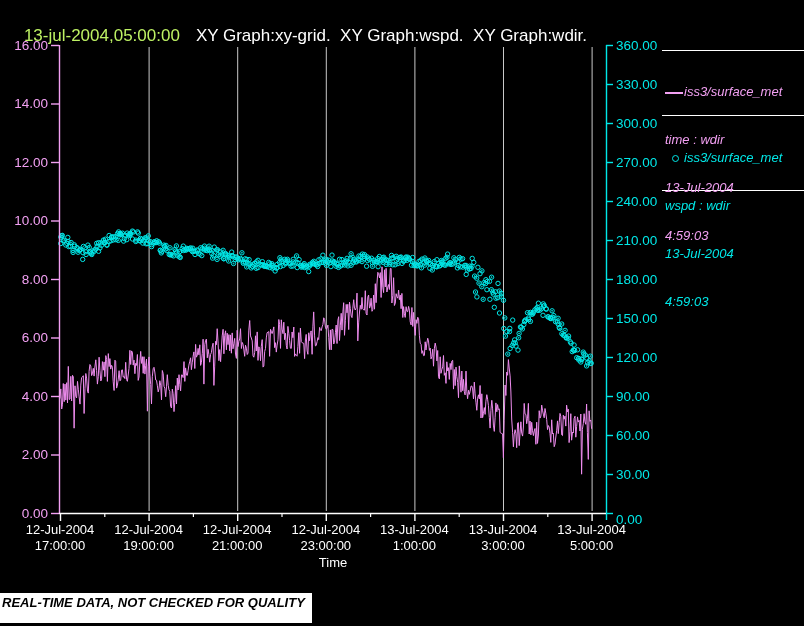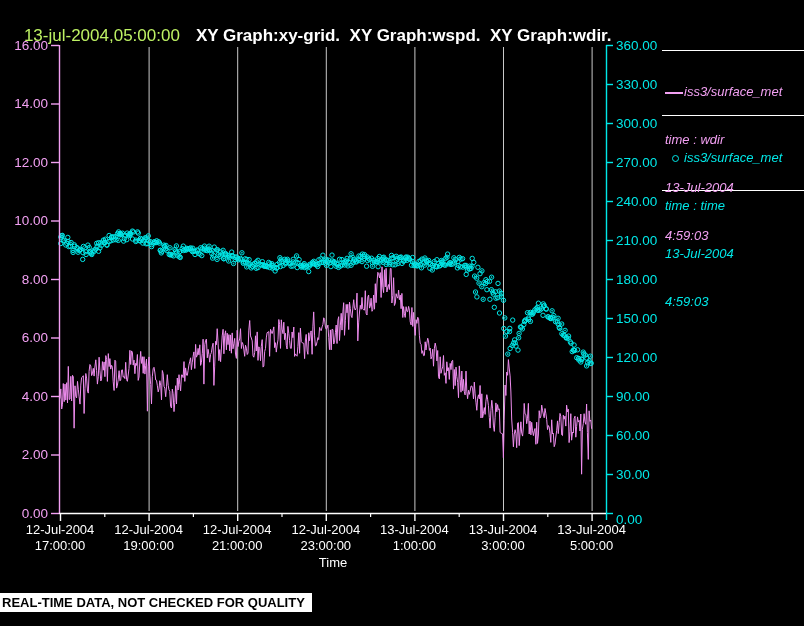--- a/index.html
+++ b/index.html
@@ -8,42 +8,42 @@
     width:804px;height:626px;
     background:#000;
     overflow:hidden;
     font-family:"Liberation Sans", sans-serif;
   }
   #title-bar{
     position:absolute;left:5px;top:6px;height:20px;
     white-space:pre;font-size:17px;letter-spacing:0px;
   }
   #title-timestamp{color:#bef264;}
-  #title-graphs{color:#ffffff;margin-left:16px;font-weight:bold;}
+  #title-graphs{color:#ffffff;margin-left:16px;}
   #chart-svg{position:absolute;left:0;top:0;}
   .legend-divider{
     position:absolute;height:1px;background:#ffffff;
   }
   .legend-entry{
     position:absolute;font-size:13px;line-height:16px;white-space:pre;
   }
   .legend-entry div{height:16px;font-style:italic;}
   .line-sample{
     display:inline-block;width:18px;height:2px;background:#f2a0f2;
     vertical-align:middle;margin-right:1px;
   }
   .circle-sample{
     display:inline-block;width:5px;height:5px;border:1px solid #00e8e8;
     border-radius:50%;vertical-align:middle;margin:0 5px 0 7px;
   }
   #footer-notice{
-    position:absolute;left:0;top:593px;height:19px;
+    position:absolute;left:0;top:593px;height:30px;
     background:#ffffff;color:#000000;
     font-size:13px;font-weight:bold;line-height:19px;
-    padding:0 7px 0 2px;white-space:pre;
+    padding:0 7px 0 2px;white-space:pre;font-style:italic;
   }
 </style>
 </head>
 <body>
 
 <div id="window">
 
   <div id="title-bar">
     <span id="title-timestamp">13-jul-2004,05:00:00</span><span id="title-graphs">XY Graph:xy-grid.  XY Graph:wspd.  XY Graph:wdir.</span>
   </div>
@@ -977,19 +977,19 @@
 
   <div class="legend-entry" style="left:665px;top:52px;color:#f2a0f2">
     <div><span class="line-sample"></span><span>iss3/surface_met</span></div>
     <div>time : wdir</div>
     <div>13-Jul-2004</div>
     <div>4:59:03</div>
   </div>
 
   <div class="legend-entry" style="left:665px;top:118px;color:#00e8e8">
     <div><span class="circle-sample"></span><span>iss3/surface_met</span></div>
-    <div>time : time</div>
+    <div>wspd : wdir</div>
     <div>13-Jul-2004</div>
     <div>4:59:03</div>
   </div>
 
   <div id="footer-notice">REAL-TIME DATA, NOT CHECKED FOR QUALITY</div>
 </div>
 
 </body></html>

